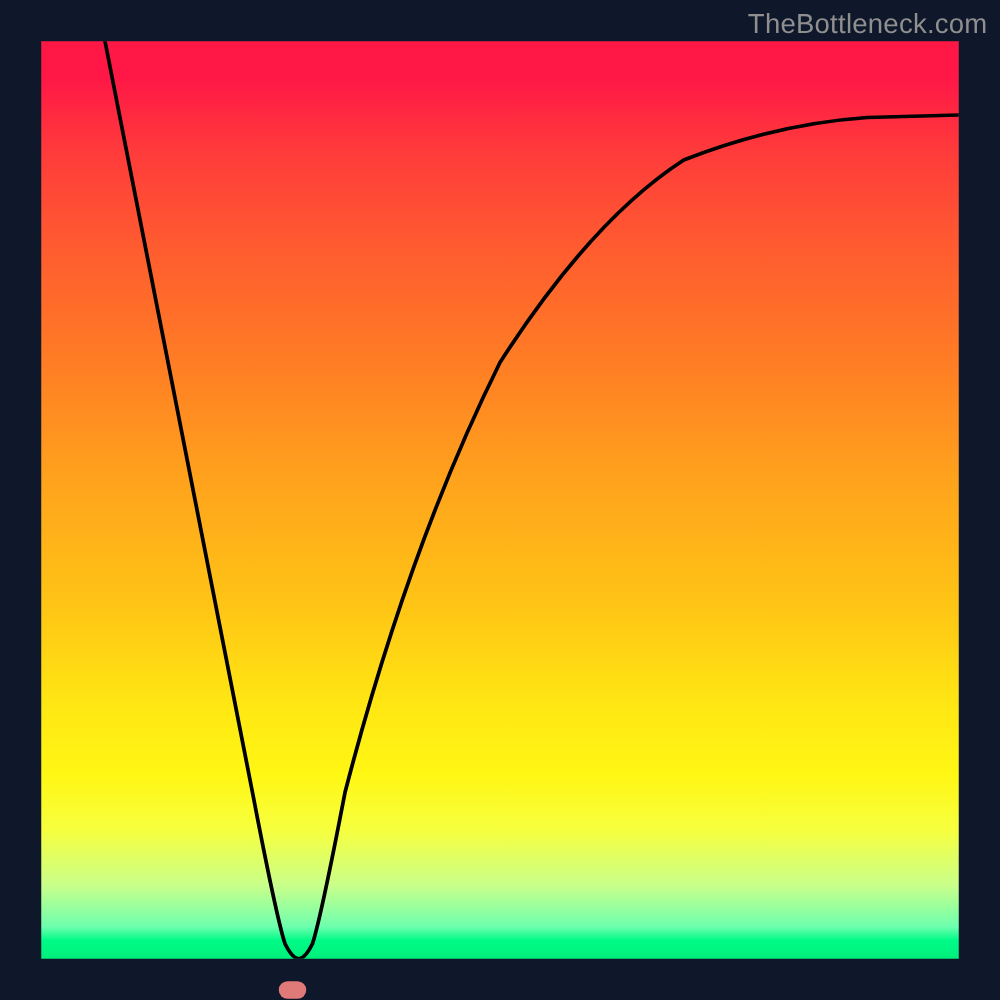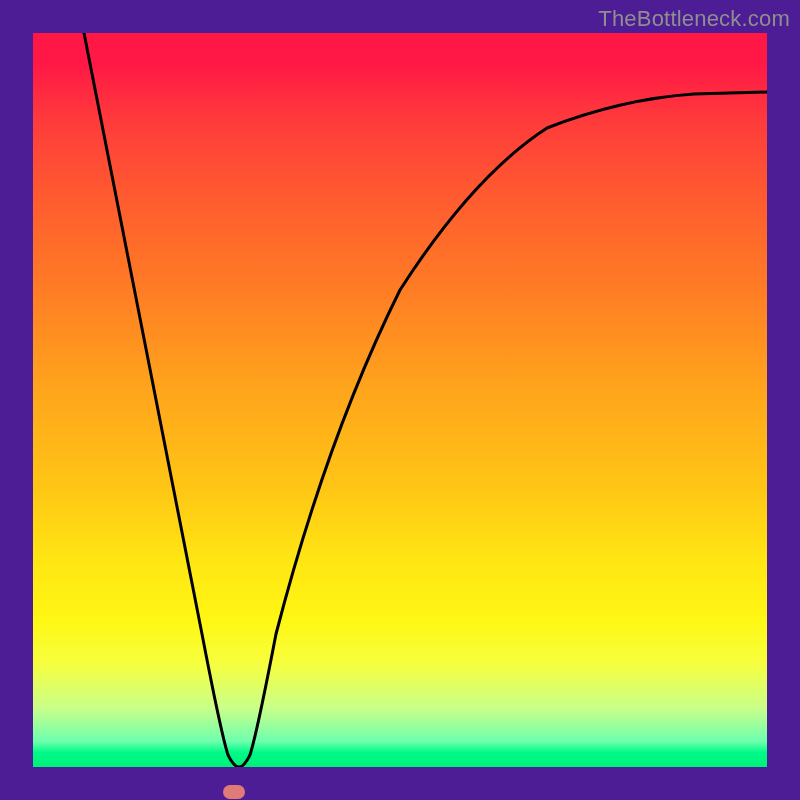--- a/index.html
+++ b/index.html
@@ -1,16 +1,16 @@
 <!DOCTYPE html>
 <html><head>
 <meta charset="utf-8">
 <style>
   html,body{margin:0;padding:0;width:800px;height:800px;background:#000;overflow:hidden;font-family:Arial,Helvetica,sans-serif}
-  .frame{position:relative;width:800px;height:800px;background:#4c1d95}
+  .frame{position:relative;width:800px;height:800px;background:#0f172a}
   .plot{position:absolute;left:33px;top:33px;width:734px;height:734px}
   .grad{position:absolute;inset:0;background:linear-gradient(to bottom,
       #ff1846 0%,
       #ff1846 4%,
       #ff3b3b 12%,
       #ff5a30 22%,
       #ff7a25 34%,
       #ffa31c 48%,
       #ffc615 62%,
       #ffe613 72%,

